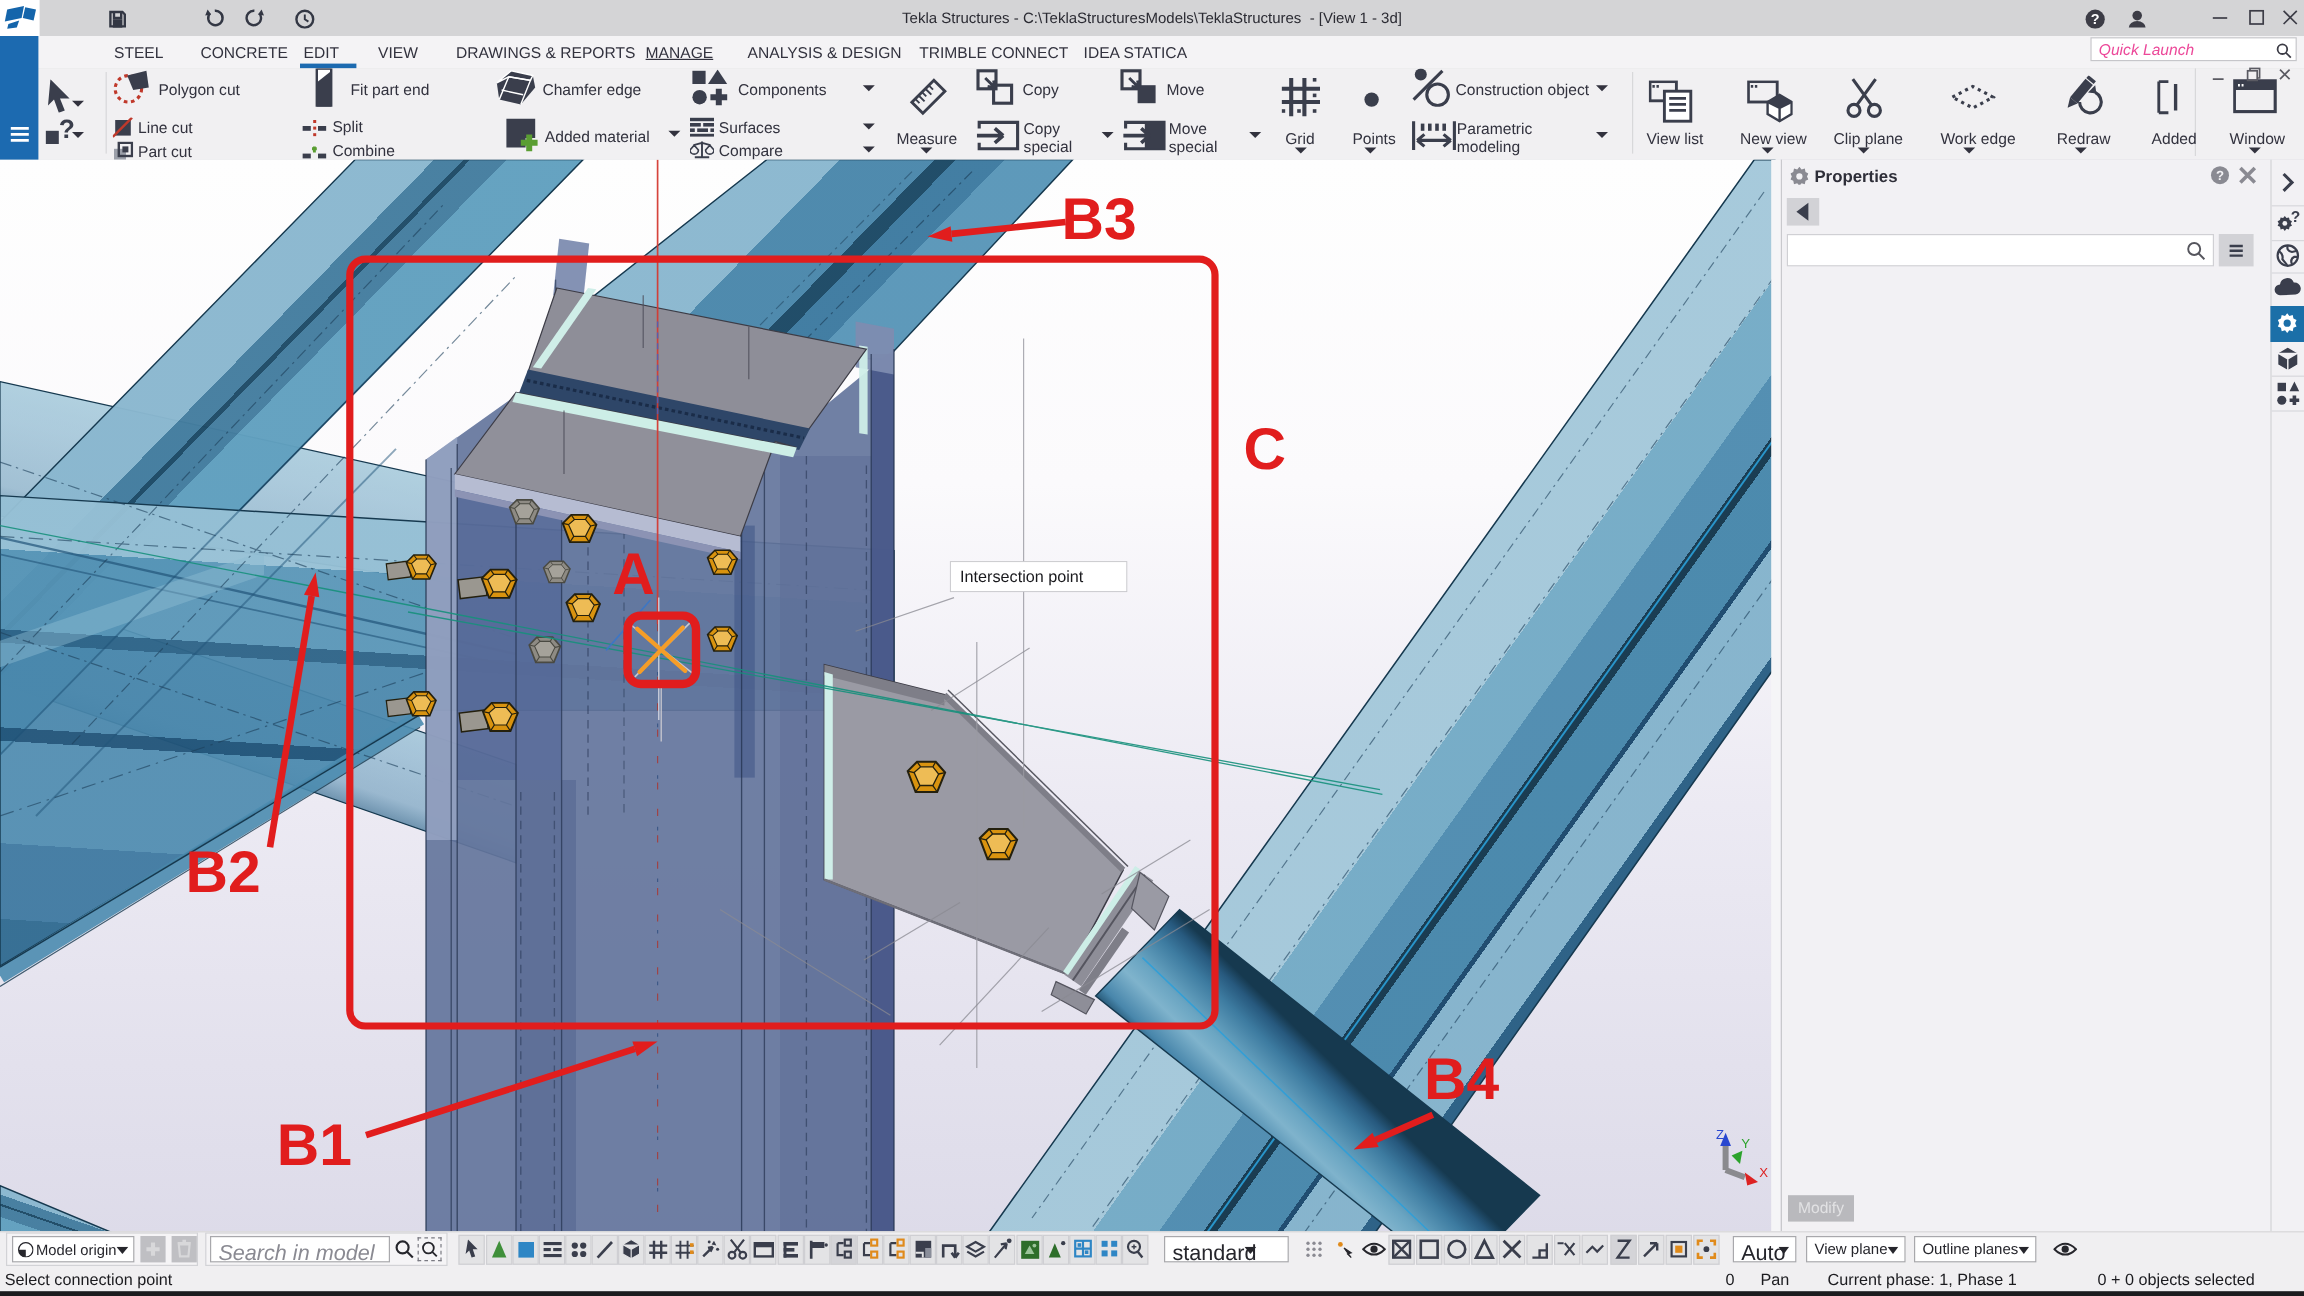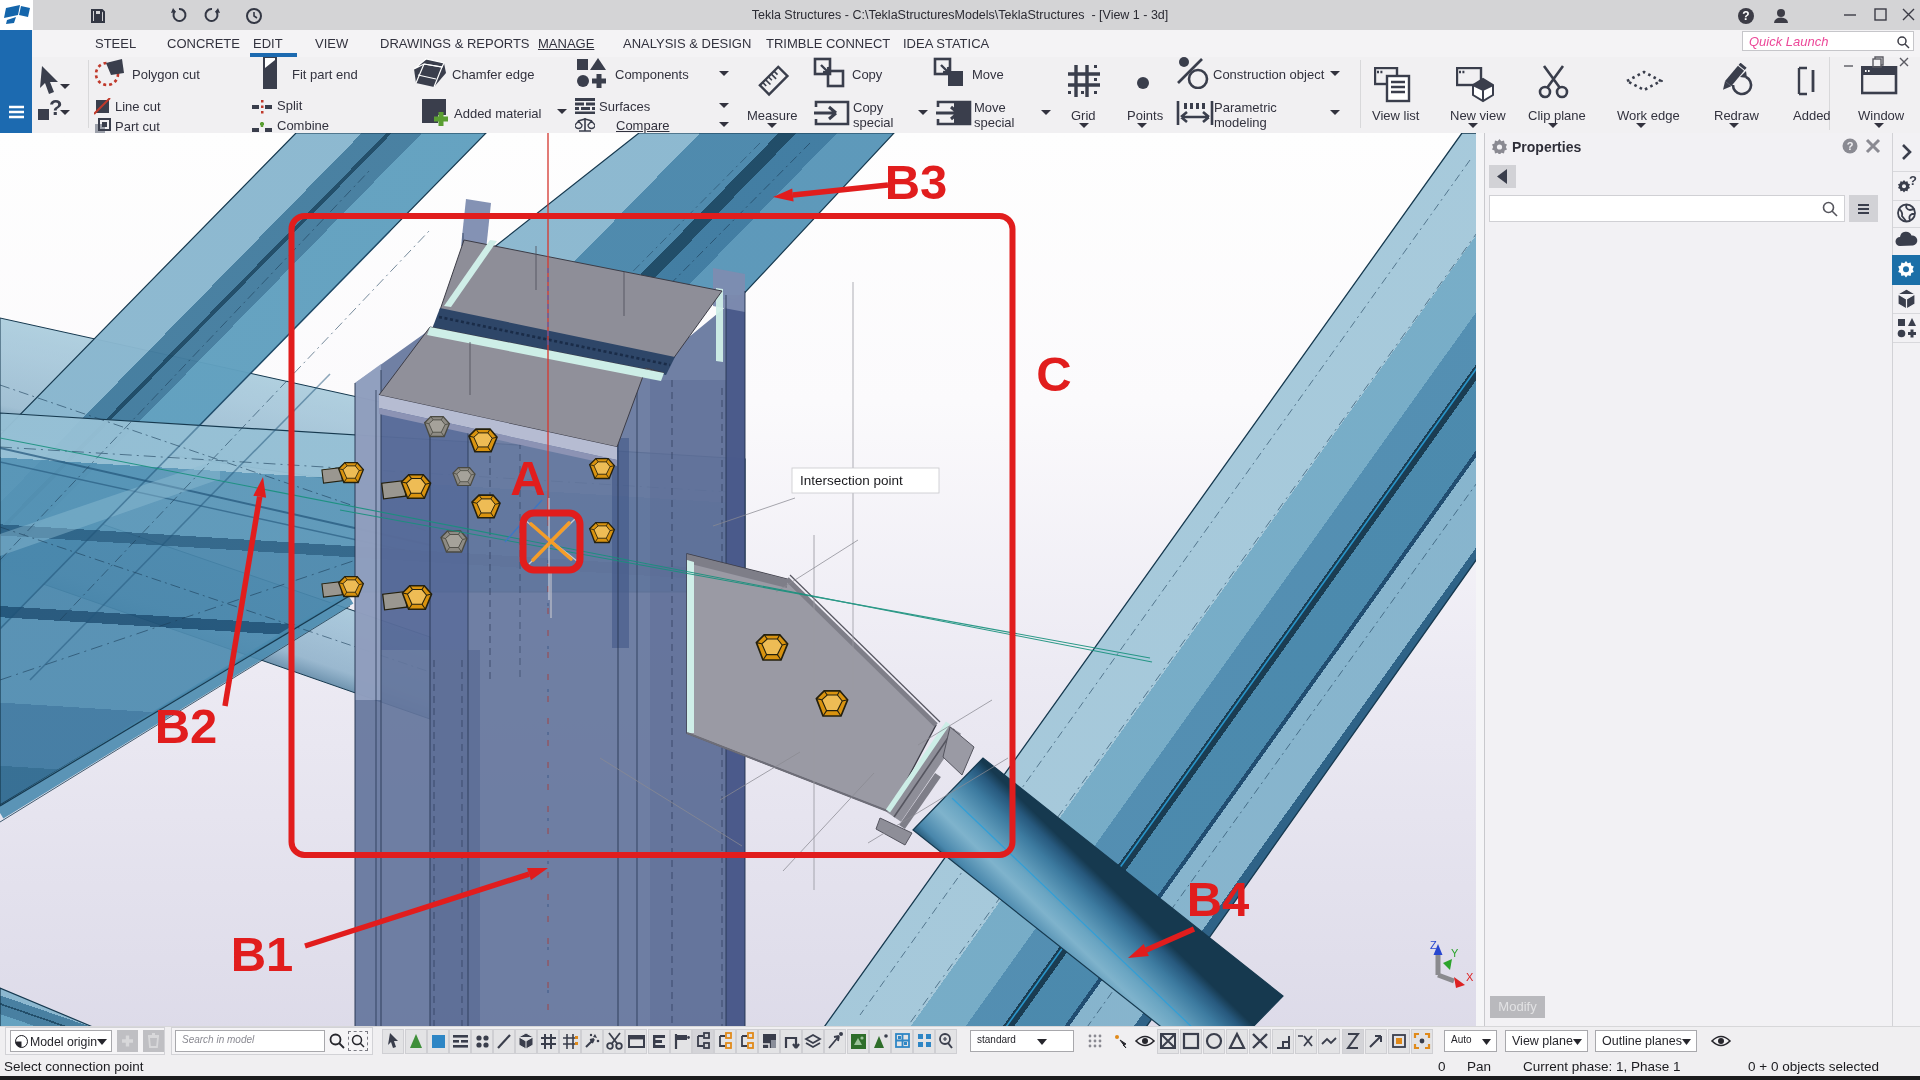--- a/index.html
+++ b/index.html
@@ -20,21 +20,21 @@
 .rsep{position:absolute;width:1px;background:#d8d8da;}
 .caret{position:absolute;width:0;height:0;border-left:5px solid transparent;border-right:5px solid transparent;border-top:5px solid #32323e;}
 
 #panel{left:1484px;top:133px;width:408px;height:893px;background:#f2f1f4;border-left:1px solid #c9c9cd;}
 #iconstrip{left:1892px;top:133px;width:28px;height:893px;background:#f2f1f4;border-left:1px solid #d2d2d6;}
 
 #toolbar{left:0;top:1026px;width:1920px;height:30px;background:#f0eff1;border-top:1px solid #d7d7d9;}
 #statusbar{left:0;top:1056px;width:1920px;height:20px;background:#f0eff1;}
 #blackstrip{left:0;top:1076px;width:1920px;height:4px;background:#1c1c1e;}
 .sbtxt{position:absolute;font-size:13.5px;color:#1b1b1f;}
-.dd{position:absolute;background:#fff;border:1px solid #a8a8ac;box-sizing:border-box;font-size:10px;color:#26262c;}
+.dd{position:absolute;background:#fff;border:1px solid #a8a8ac;box-sizing:border-box;font-size:18px;color:#26262c;}
 
 #viewport{left:0;top:133px;width:1484px;height:897px;background:linear-gradient(180deg,#fefefe 0%,#fbfafc 30%,#eceaf3 60%,#dddbe9 100%);overflow:hidden;}
 </style>
 </head>
 <body>
 <div class="abs" id="titlebar"></div>
 <div class="abs" id="logo">
 <svg width="33" height="30">
       <g fill="#1465ab">
         <path d="M6 8 L20 5 L18 15 L4 18 Z"></path>
@@ -197,21 +197,21 @@
           <rect x="0" y="13.5" width="20" height="2.5"></rect>
         </g>
       </svg></div>
 <div class="abs rlbl" style="left:599px;top:99px;">Surfaces</div>
 <div class="abs caret" style="left:719px;top:103px;"></div>
 
 <div class="abs" style="left:575px;top:117px;"><svg width="20" height="16">
         <path d="M10 1 V14 M4 14 H16 M10 2 L3 4 M10 2 L17 4" stroke="#3a3e4c" stroke-width="1.6" fill="none"></path>
         <path d="M0 8 A3.5 3.5 0 0 0 7 8 L3.5 4 Z M13 8 A3.5 3.5 0 0 0 20 8 L16.5 4 Z" fill="none" stroke="#3a3e4c" stroke-width="1.4"></path>
       </svg></div>
-<div class="abs rlbl" style="left:616px;top:118px;text-decoration:underline;">Compare</div>
+<div class="abs rlbl" style="left:599px;top:118px;">Compare</div>
 <div class="abs caret" style="left:719px;top:122px;"></div>
 
 <div class="abs" style="left:755px;top:62px;"><svg width="38" height="38">
 <g transform="rotate(-45 19 19)">
           <rect x="6" y="12" width="26" height="13" fill="none" stroke="#3a3e4c" stroke-width="2.4"></rect>
           <path d="M10 12 V17 M14 12 V19 M18 12 V17 M22 12 V19 M26 12 V17" stroke="#3a3e4c" stroke-width="1.6"></path>
         </g>
       </svg></div>
 <div class="abs rlbl" style="left:747px;top:108px;">Measure</div>
 <div class="abs caret" style="left:767px;top:123px;"></div>

